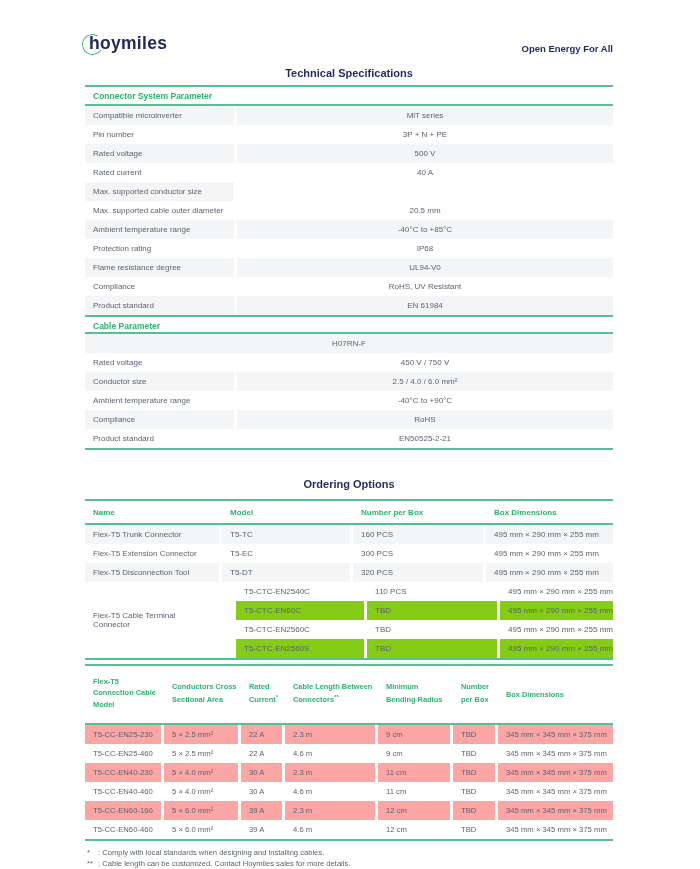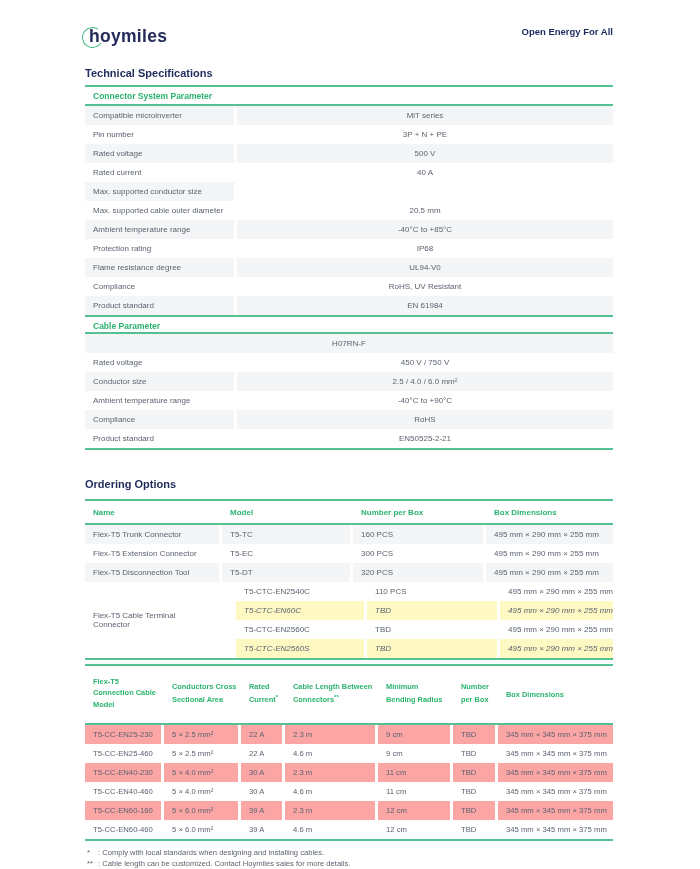--- a/index.html
+++ b/index.html
@@ -1,30 +1,30 @@
 <!DOCTYPE html>
 <html><head>
 <meta charset="utf-8">
 <style>
   * { box-sizing: border-box; margin: 0; padding: 0; }
   html,body { width:700px; height:869px; background:#ffffff; overflow:hidden; }
   body { font-family:"Liberation Sans", sans-serif; color:#5b6370; }
   .page { width:528px; margin-left:85px; padding-top:26px; }
 
   
-  .topbar { display:flex; justify-content:space-between; align-items:flex-start; height:28px; }
+  .topbar { display:flex; justify-content:space-between; align-items:flex-end; height:28px; }
   .logo { position:relative; padding-left:4px; }
   .logo-text { font-size:17.5px; font-weight:bold; color:#232a5c; letter-spacing:.3px; }
   .logo-ring { position:absolute; left:-3px; top:1px; width:21px; height:21px;
                border:1.8px solid #3bb87e; border-right-color:transparent;
                border-radius:50%; transform:rotate(-12deg); }
   .tagline { font-size:9.5px; font-weight:bold; color:#1c2b5e; }
 
   
-  .h-title { font-size:11px; font-weight:bold; color:#1f2c5c; }
+  .h-title { font-size:11px; font-weight:bold; color:#1f2c5c;text-align:center; }
   .h1 { margin-top:13px; margin-bottom:6px; }
   .h2 { margin-top:28px; margin-bottom:9px; }
 
   
   .gtop    { border-top:2px solid #55c192; }
   .gbottom { border-bottom:2px solid #55c192; }
 
   
   .sec-head { height:19px; line-height:19px; padding-left:8px; font-size:8.5px;
               font-weight:bold; color:#2cb36e; border-bottom:2px solid #55c192; background:#fff; }
@@ -42,21 +42,21 @@
   .orow { display:flex; gap:3px; height:19px; line-height:19px; font-size:8px; background:#fff; }
   .orow div { white-space:nowrap; }
   .orow.alt .oc1, .orow.alt .oc2, .orow.alt .oc3, .orow.alt .oc4 { background:#f4f5f6; }
   .ogroup { display:flex; gap:3px; }
   .gname { width:134px; padding-left:8px; display:flex; align-items:center; font-size:8px; background:#fff; }
   .gright { flex:1; display:flex; flex-direction:column; }
   .grow { display:flex; gap:3px; height:19px; line-height:19px; font-size:8px; background:#fff; }
   .grow .gm { width:128px; padding-left:8px; white-space:nowrap;margin-left:48px; }
   .grow .gq { width:130px; padding-left:8px; white-space:nowrap; }
   .grow .gd { flex:1; padding-left:8px; white-space:nowrap; }
-  .grow.alt .gm, .grow.alt .gq, .grow.alt .gd { background:#fef9c3;font-style:italic; }
+  .grow.alt .gm, .grow.alt .gq, .grow.alt .gd { background:#84cc16; }
 
   .tgap { height:4px; }
 
   
   .chead { display:flex; gap:3px; font-size:7.4px; line-height:1.45; font-weight:bold;
            color:#2cb36e; border-bottom:2px solid #55c192; align-items:center; padding:11px 0; min-height:36px; }
   .chead > div { padding-left:8px; }
   .kc1 { width:76px; } .kc2 { width:74px; } .kc3 { width:41px; } .kc4 { width:90px; }
   .kc5 { width:72px; } .kc6 { width:42px; } .kc7 { flex:1; }
   .hsup { font-size:6px; }

